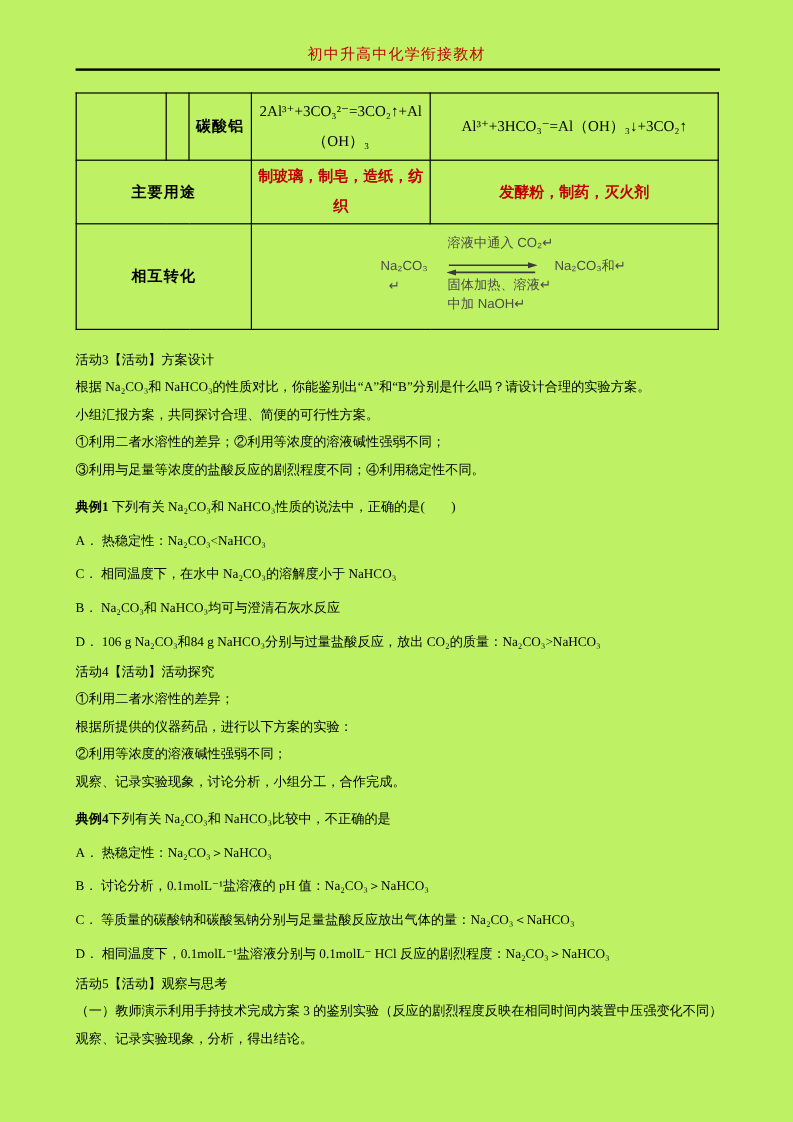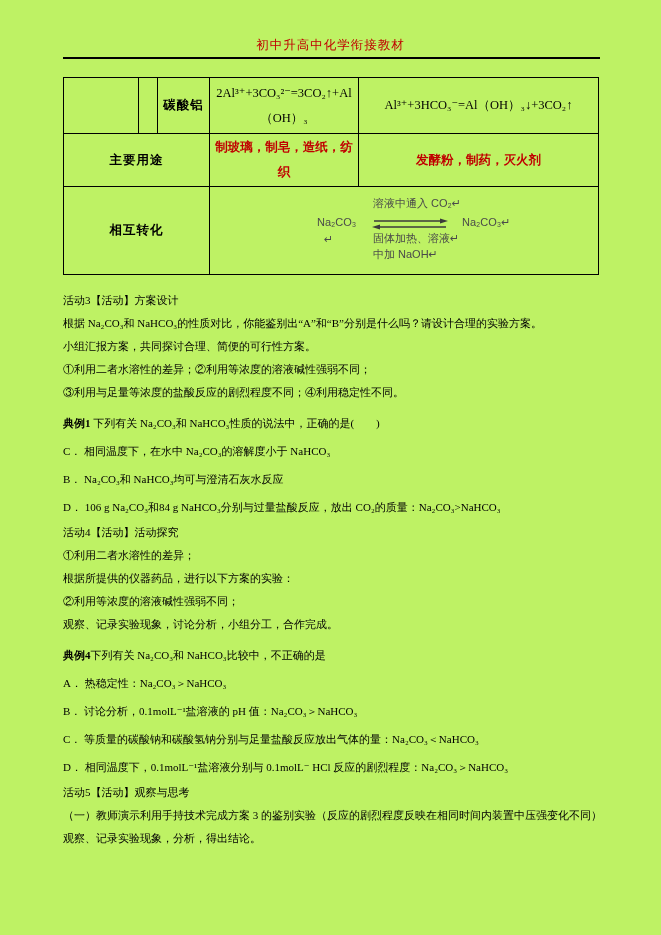--- a/index.html
+++ b/index.html
@@ -105,38 +105,39 @@
           <span class="d-top">溶液中通入 CO₂↵</span>
           <span class="d-left">Na₂CO₃</span>
           <span class="d-arrows">
             <svg width="76" height="12" viewBox="0 0 76 12">
               <line x1="2" y1="3" x2="72" y2="3" stroke="#3a3a3a" stroke-width="1.3"></line>
               <polygon points="76,3 68,0.5 68,5.5" fill="#3a3a3a"></polygon>
               <line x1="4" y1="9" x2="74" y2="9" stroke="#3a3a3a" stroke-width="1.3"></line>
               <polygon points="0,9 8,6.5 8,11.5" fill="#3a3a3a"></polygon>
             </svg>
           </span>
-          <span class="d-right">Na₂CO₃↵</span>
+          <span class="d-right">Na₂CO₃和↵</span>
           <span class="d-ret">↵</span>
           <span class="d-bot1">固体加热、溶液↵</span>
           <span class="d-bot2">中加 NaOH↵</span>
         </div>
       </td>
     </tr>
   </tbody>
     </table>
 
   <div class="body-text">
     <p>活动3【活动】方案设计</p>
     <p class="wrap">根据 Na₂CO₃和 NaHCO₃的性质对比，你能鉴别出“A”和“B”分别是什么吗？请设计合理的实验方案。</p>
     <p>小组汇报方案，共同探讨合理、简便的可行性方案。</p>
     <p>①利用二者水溶性的差异；②利用等浓度的溶液碱性强弱不同；</p>
     <p>③利用与足量等浓度的盐酸反应的剧烈程度不同；④利用稳定性不同。</p>
 
     <p class="opt gap-top"><span class="bold-run">典例1</span><span> 下列有关 Na₂CO₃和 NaHCO₃性质的说法中，正确的是(　　)</span></p>
+    <p class="opt">A．  热稳定性：Na₂CO₃&lt;NaHCO₃</p>
     <p class="opt">C．  相同温度下，在水中 Na₂CO₃的溶解度小于 NaHCO₃</p>
     <p class="opt">B．  Na₂CO₃和 NaHCO₃均可与澄清石灰水反应</p>
     <p class="opt">D．  106 g Na₂CO₃和84 g NaHCO₃分别与过量盐酸反应，放出 CO₂的质量：Na₂CO₃&gt;NaHCO₃</p>
 
     <p>活动4【活动】活动探究</p>
     <p>①利用二者水溶性的差异；</p>
     <p>根据所提供的仪器药品，进行以下方案的实验：</p>
     <p>②利用等浓度的溶液碱性强弱不同；</p>
     <p>观察、记录实验现象，讨论分析，小组分工，合作完成。</p>
 

